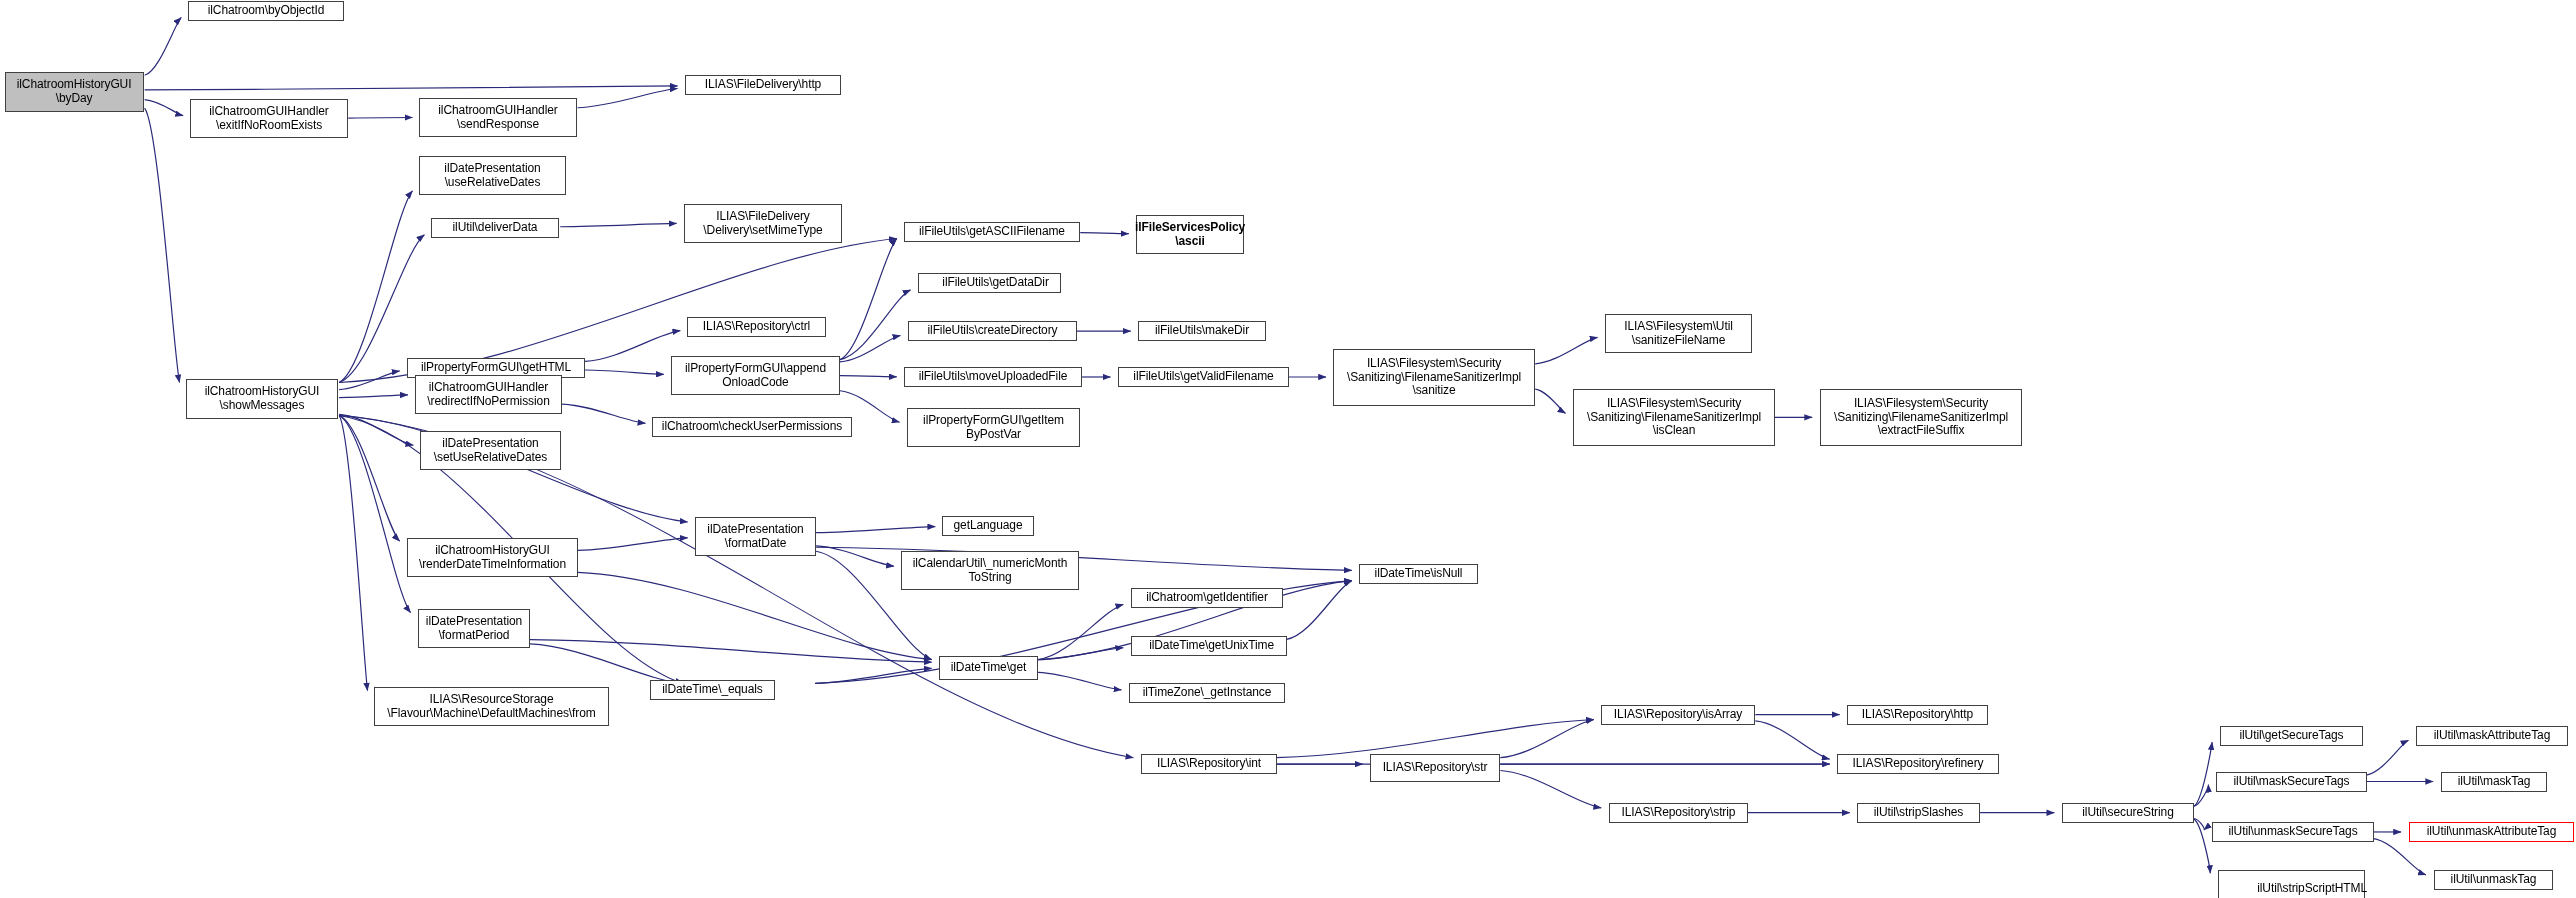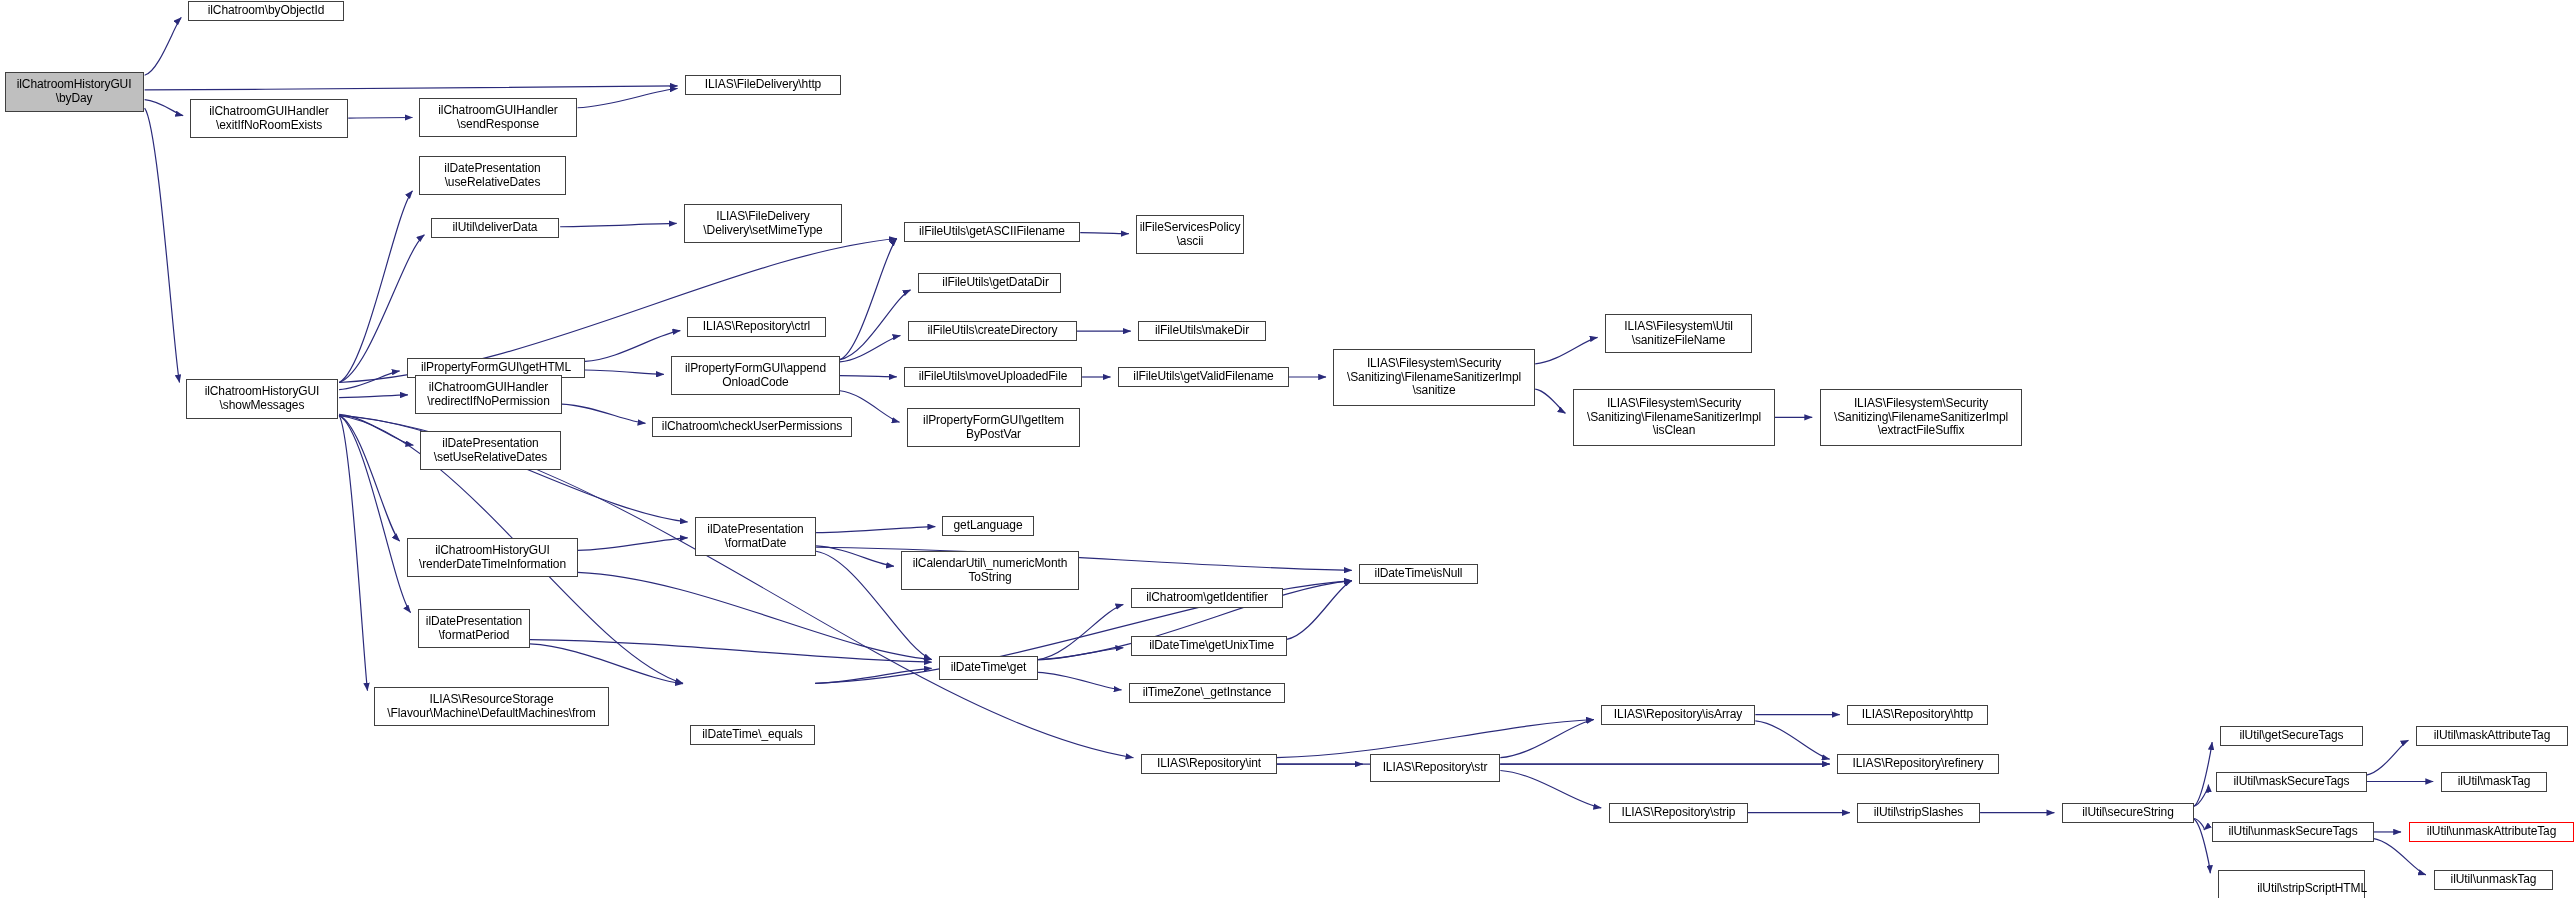--- a/index.html
+++ b/index.html
@@ -117,21 +117,21 @@
 \exitIfNoRoomExists</div>
       <div class="node" style="left: 419px; top: 98px; width: 158px; height: 39px;">ilChatroomGUIHandler
 \sendResponse</div>
       <div class="node" style="left: 685px; top: 75px; width: 156px; height: 20px;">ILIAS\FileDelivery\http</div>
       <div class="node" style="left: 419px; top: 156px; width: 147px; height: 39px;">ilDatePresentation
 \useRelativeDates</div>
       <div class="node" style="left: 431px; top: 218px; width: 128px; height: 20px;">ilUtil\deliverData</div>
       <div class="node" style="left: 684px; top: 204px; width: 158px; height: 39px;">ILIAS\FileDelivery
 \Delivery\setMimeType</div>
       <div class="node" style="left: 904px; top: 222px; width: 176px; height: 20px;">ilFileUtils\getASCIIFilename</div>
-      <div class="node" style="left: 1136px; top: 215px; width: 108px; height: 39px;">ilFileServicesPolicy
+      <div class="node" style="left: 1136px; top: 215px; width: 108px; height: 39px; font-weight: bold;">ilFileServicesPolicy
 \ascii</div>
       <div class="node" style="left: 918px; top: 273px; width: 143px; height: 20px; padding-left: 15px;">ilFileUtils\getDataDir</div>
       <div class="node" style="left: 186px; top: 379px; width: 152px; height: 40px;">ilChatroomHistoryGUI
 \showMessages</div>
       <div class="node" style="left: 407px; top: 358px; width: 178px; height: 20px;">ilPropertyFormGUI\getHTML</div>
       <div class="node" style="left: 687px; top: 317px; width: 139px; height: 20px;">ILIAS\Repository\ctrl</div>
       <div class="node" style="left: 671px; top: 356px; width: 169px; height: 39px;">ilPropertyFormGUI\append
 OnloadCode</div>
       <div class="node" style="left: 908px; top: 321px; width: 169px; height: 20px;">ilFileUtils\createDirectory</div>
       <div class="node" style="left: 1138px; top: 321px; width: 128px; height: 20px;">ilFileUtils\makeDir</div>
@@ -162,21 +162,21 @@
       <div class="node" style="left: 942px; top: 516px; width: 92px; height: 20px;">getLanguage</div>
       <div class="node" style="left: 901px; top: 551px; width: 178px; height: 39px;">ilCalendarUtil\_numericMonth
 ToString</div>
       <div class="node" style="left: 418px; top: 609px; width: 112px; height: 39px;">ilDatePresentation
 \formatPeriod</div>
       <div class="node" style="left: 939px; top: 656px; width: 99px; height: 24px;">ilDateTime\get</div>
       <div class="node" style="left: 1131px; top: 588px; width: 152px; height: 20px;">ilChatroom\getIdentifier</div>
       <div class="node" style="left: 1131px; top: 636px; width: 156px; height: 20px; padding-left: 8px;">ilDateTime\getUnixTime</div>
       <div class="node" style="left: 1129px; top: 683px; width: 156px; height: 20px;">ilTimeZone\_getInstance</div>
       <div class="node" style="left: 1359px; top: 564px; width: 119px; height: 20px;">ilDateTime\isNull</div>
-      <div class="node" style="left: 690px; top: 680px; width: 125px; height: 20px; margin-top: 45px;">ilDateTime\_equals</div>
+      <div class="node" style="left: 650px; top: 680px; width: 125px; height: 20px;">ilDateTime\_equals</div>
       <div class="node" style="left: 374px; top: 687px; width: 235px; height: 39px;">ILIAS\ResourceStorage
 \Flavour\Machine\DefaultMachines\from</div>
       <div class="node" style="left: 1141px; top: 754px; width: 136px; height: 20px;">ILIAS\Repository\int</div>
       <div class="node" style="left: 1370px; top: 754px; width: 130px; height: 28px;">ILIAS\Repository\str</div>
       <div class="node" style="left: 1601px; top: 705px; width: 154px; height: 20px;">ILIAS\Repository\isArray</div>
       <div class="node" style="left: 1609px; top: 803px; width: 139px; height: 20px;">ILIAS\Repository\strip</div>
       <div class="node" style="left: 1847px; top: 705px; width: 141px; height: 20px;">ILIAS\Repository\http</div>
       <div class="node" style="left: 1837px; top: 754px; width: 162px; height: 20px;">ILIAS\Repository\refinery</div>
       <div class="node" style="left: 1857px; top: 803px; width: 123px; height: 20px;">ilUtil\stripSlashes</div>
       <div class="node" style="left: 2062px; top: 803px; width: 132px; height: 20px;">ilUtil\secureString</div>

